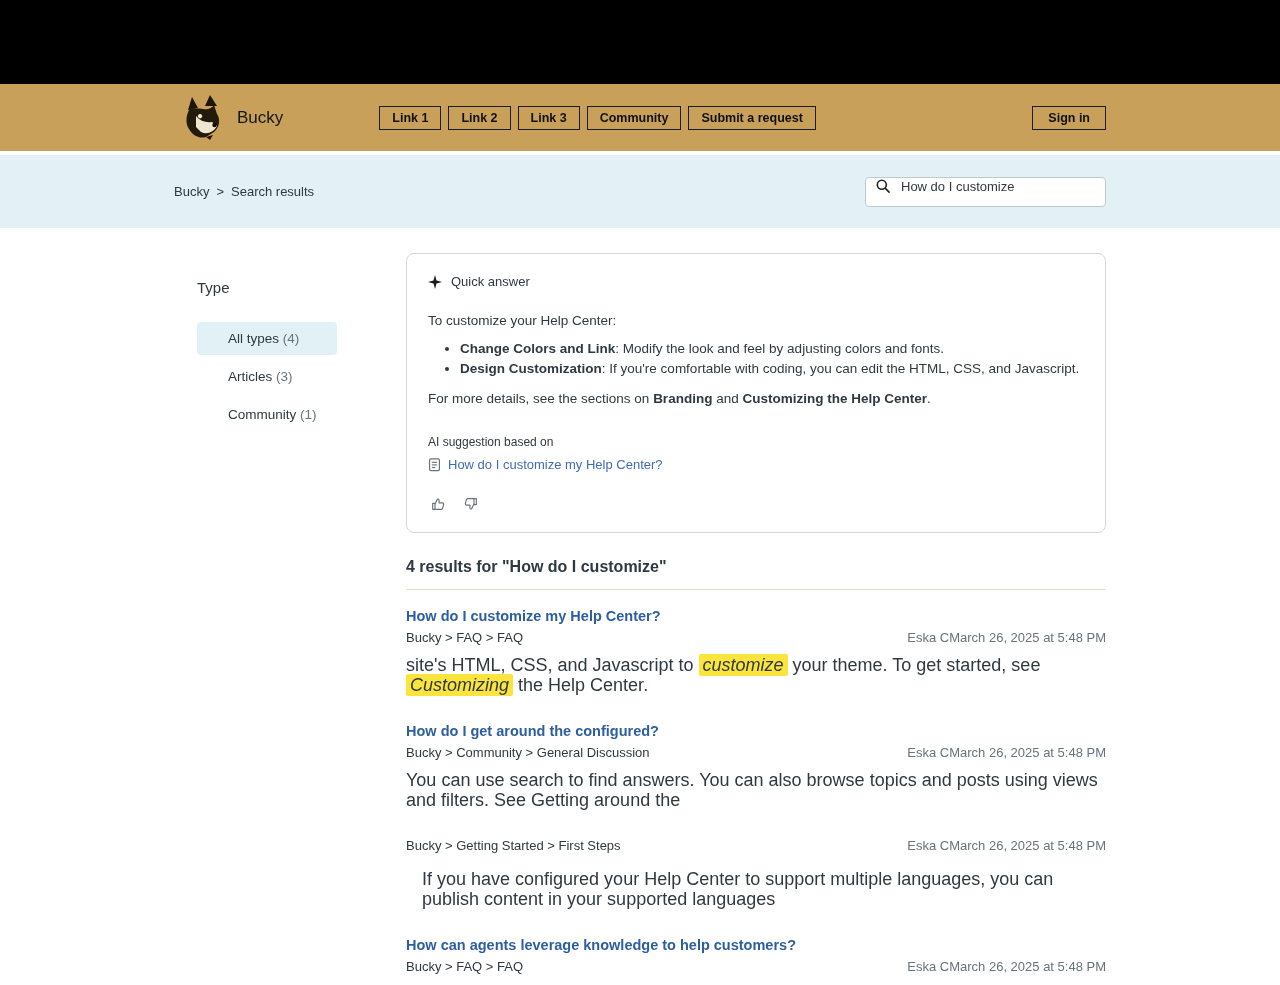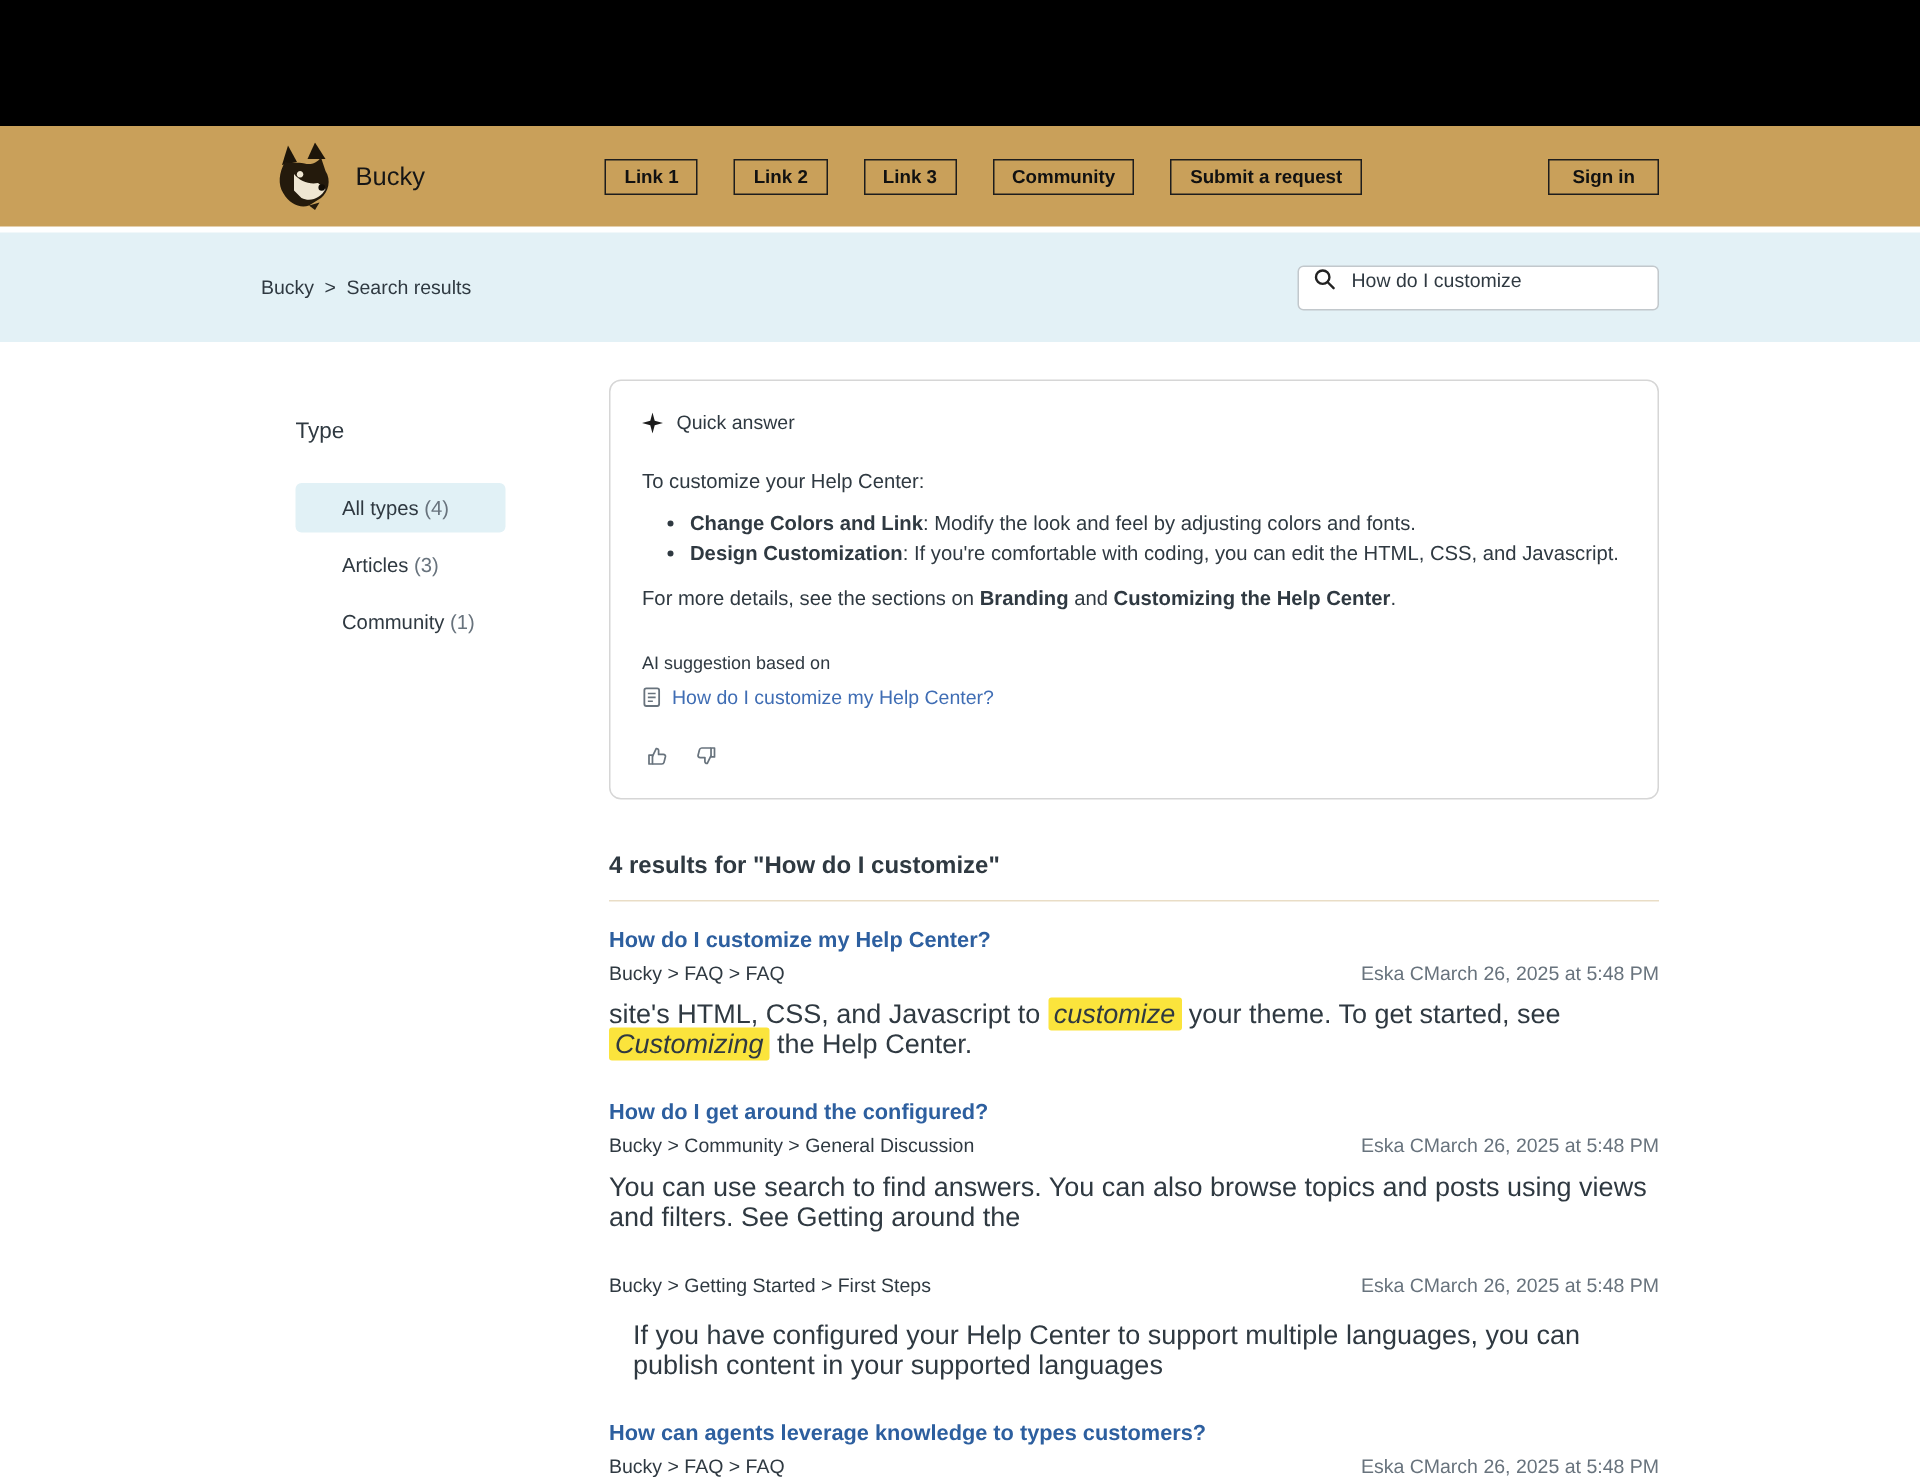--- a/index.html
+++ b/index.html
@@ -8,42 +8,42 @@
   }
   *{box-sizing:border-box}
   body{margin:0;background:#fff;color:var(--ink);font-family:"Liberation Sans",sans-serif;min-height:985px;width:1280px}
   .container{width:932px;margin:0 auto}
 
   .topbar{height:84px;background:#000}
   .header{height:67px;background:var(--tan)}
   .header-inner{display:flex;align-items:center;height:100%}
   .brand{display:flex;align-items:center;margin-left:9px}
   .brand-name{font-size:17px;font-weight:500;color:#161616;margin-left:14px}
-  .nav{display:flex;gap:24px;margin-left:120px;}
+  .nav{display:flex;gap:7px;margin-left:96px;}
   .nav-btn,.signin-btn{border:1.5px solid #1d1d1d;background:transparent;padding:4px 12px;
     font-size:12.5px;font-weight:600;color:#111;font-family:inherit;cursor:pointer;white-space:nowrap}
   .signin-btn{margin-left:auto;padding:4px 15px}
 
   .hero{height:73px;background:var(--band);margin-top:4px;display:flex;align-items:center}
   .hero-inner{display:flex;align-items:center;justify-content:space-between}
   .breadcrumb{font-size:13px;display:flex;gap:7px;align-items:center}
   .crumb{cursor:pointer}
   .searchbox{display:flex;align-items:flex-start;background:#fff;border:1px solid #c2c8cc;border-radius:4px;
     width:241px;height:30px;padding:0 9px;gap:8px}
   .searchbox input{border:none;outline:none;font-size:13px;color:#2f3941;flex:1;font-family:inherit;background:transparent;min-width:0}
 
   .main-row{display:flex;padding-top:25px}
   .sidebar{width:140px;margin-left:23px;flex-shrink:0;padding-top:26px}
   .sidebar-heading{font-size:15px;font-weight:400;margin:0 0 26px}
   .type-item{padding:9px 0 9px 31px;font-size:13.5px;border-radius:4px;margin-bottom:5px;cursor:pointer;white-space:nowrap}
   .type-item.selected{background:var(--pill)}
   .type-count{color:var(--gray)}
 
   .main-col{width:700px;margin-left:69px}
-  .card{border:1px solid var(--card-border);border-radius:8px;padding:20px 21px 18px;margin-bottom:36px;background:#fff}
+  .card{border:1px solid var(--card-border);border-radius:8px;padding:20px 21px 18px;margin-bottom:25px;background:#fff}
   .card-title-row{display:flex;align-items:center;gap:9px;font-size:13px;margin-bottom:24px}
   .card-intro{font-size:13.5px;margin:0 0 12px}
   .card-list{margin:0 0 14px;padding-left:32px}
   .card-list li{font-size:13.5px;line-height:17.5px;margin-bottom:2px}
   .card-more{font-size:13.5px;margin:0 0 29px}
   .ai-label{font-size:12px;margin:0 0 8px}
   .suggestion{display:flex;align-items:center;gap:7px;font-size:13px;color:var(--link-blue);margin-bottom:22px;cursor:pointer}
   .feedback{display:flex;gap:13px}
   .fb-btn{background:none;border:none;padding:2px;cursor:pointer;line-height:0}
 
@@ -194,21 +194,21 @@
           <div class="result-meta">
             <span class="result-path">Bucky &gt; Getting Started &gt; First Steps</span>
             <span class="result-byline">
               <span>Eska C</span>
               <span>March 26, 2025 at 5:48 PM</span>
             </span>
           </div>
           <p class="result-snippet" style="margin: 16px;"><span>If you have configured your Help Center to support multiple languages, you can publish content in your supported languages</span></p>
         </article>
         <article class="result">
-          <h3 class="result-title">How can agents leverage knowledge to types customers?</h3>
+          <h3 class="result-title">How can agents leverage knowledge to help customers?</h3>
           <div class="result-meta">
             <span class="result-path">Bucky &gt; FAQ &gt; FAQ</span>
             <span class="result-byline">
               <span>Eska C</span>
               <span>March 26, 2025 at 5:48 PM</span>
             </span>
           </div>
         </article>
       </div>
 

